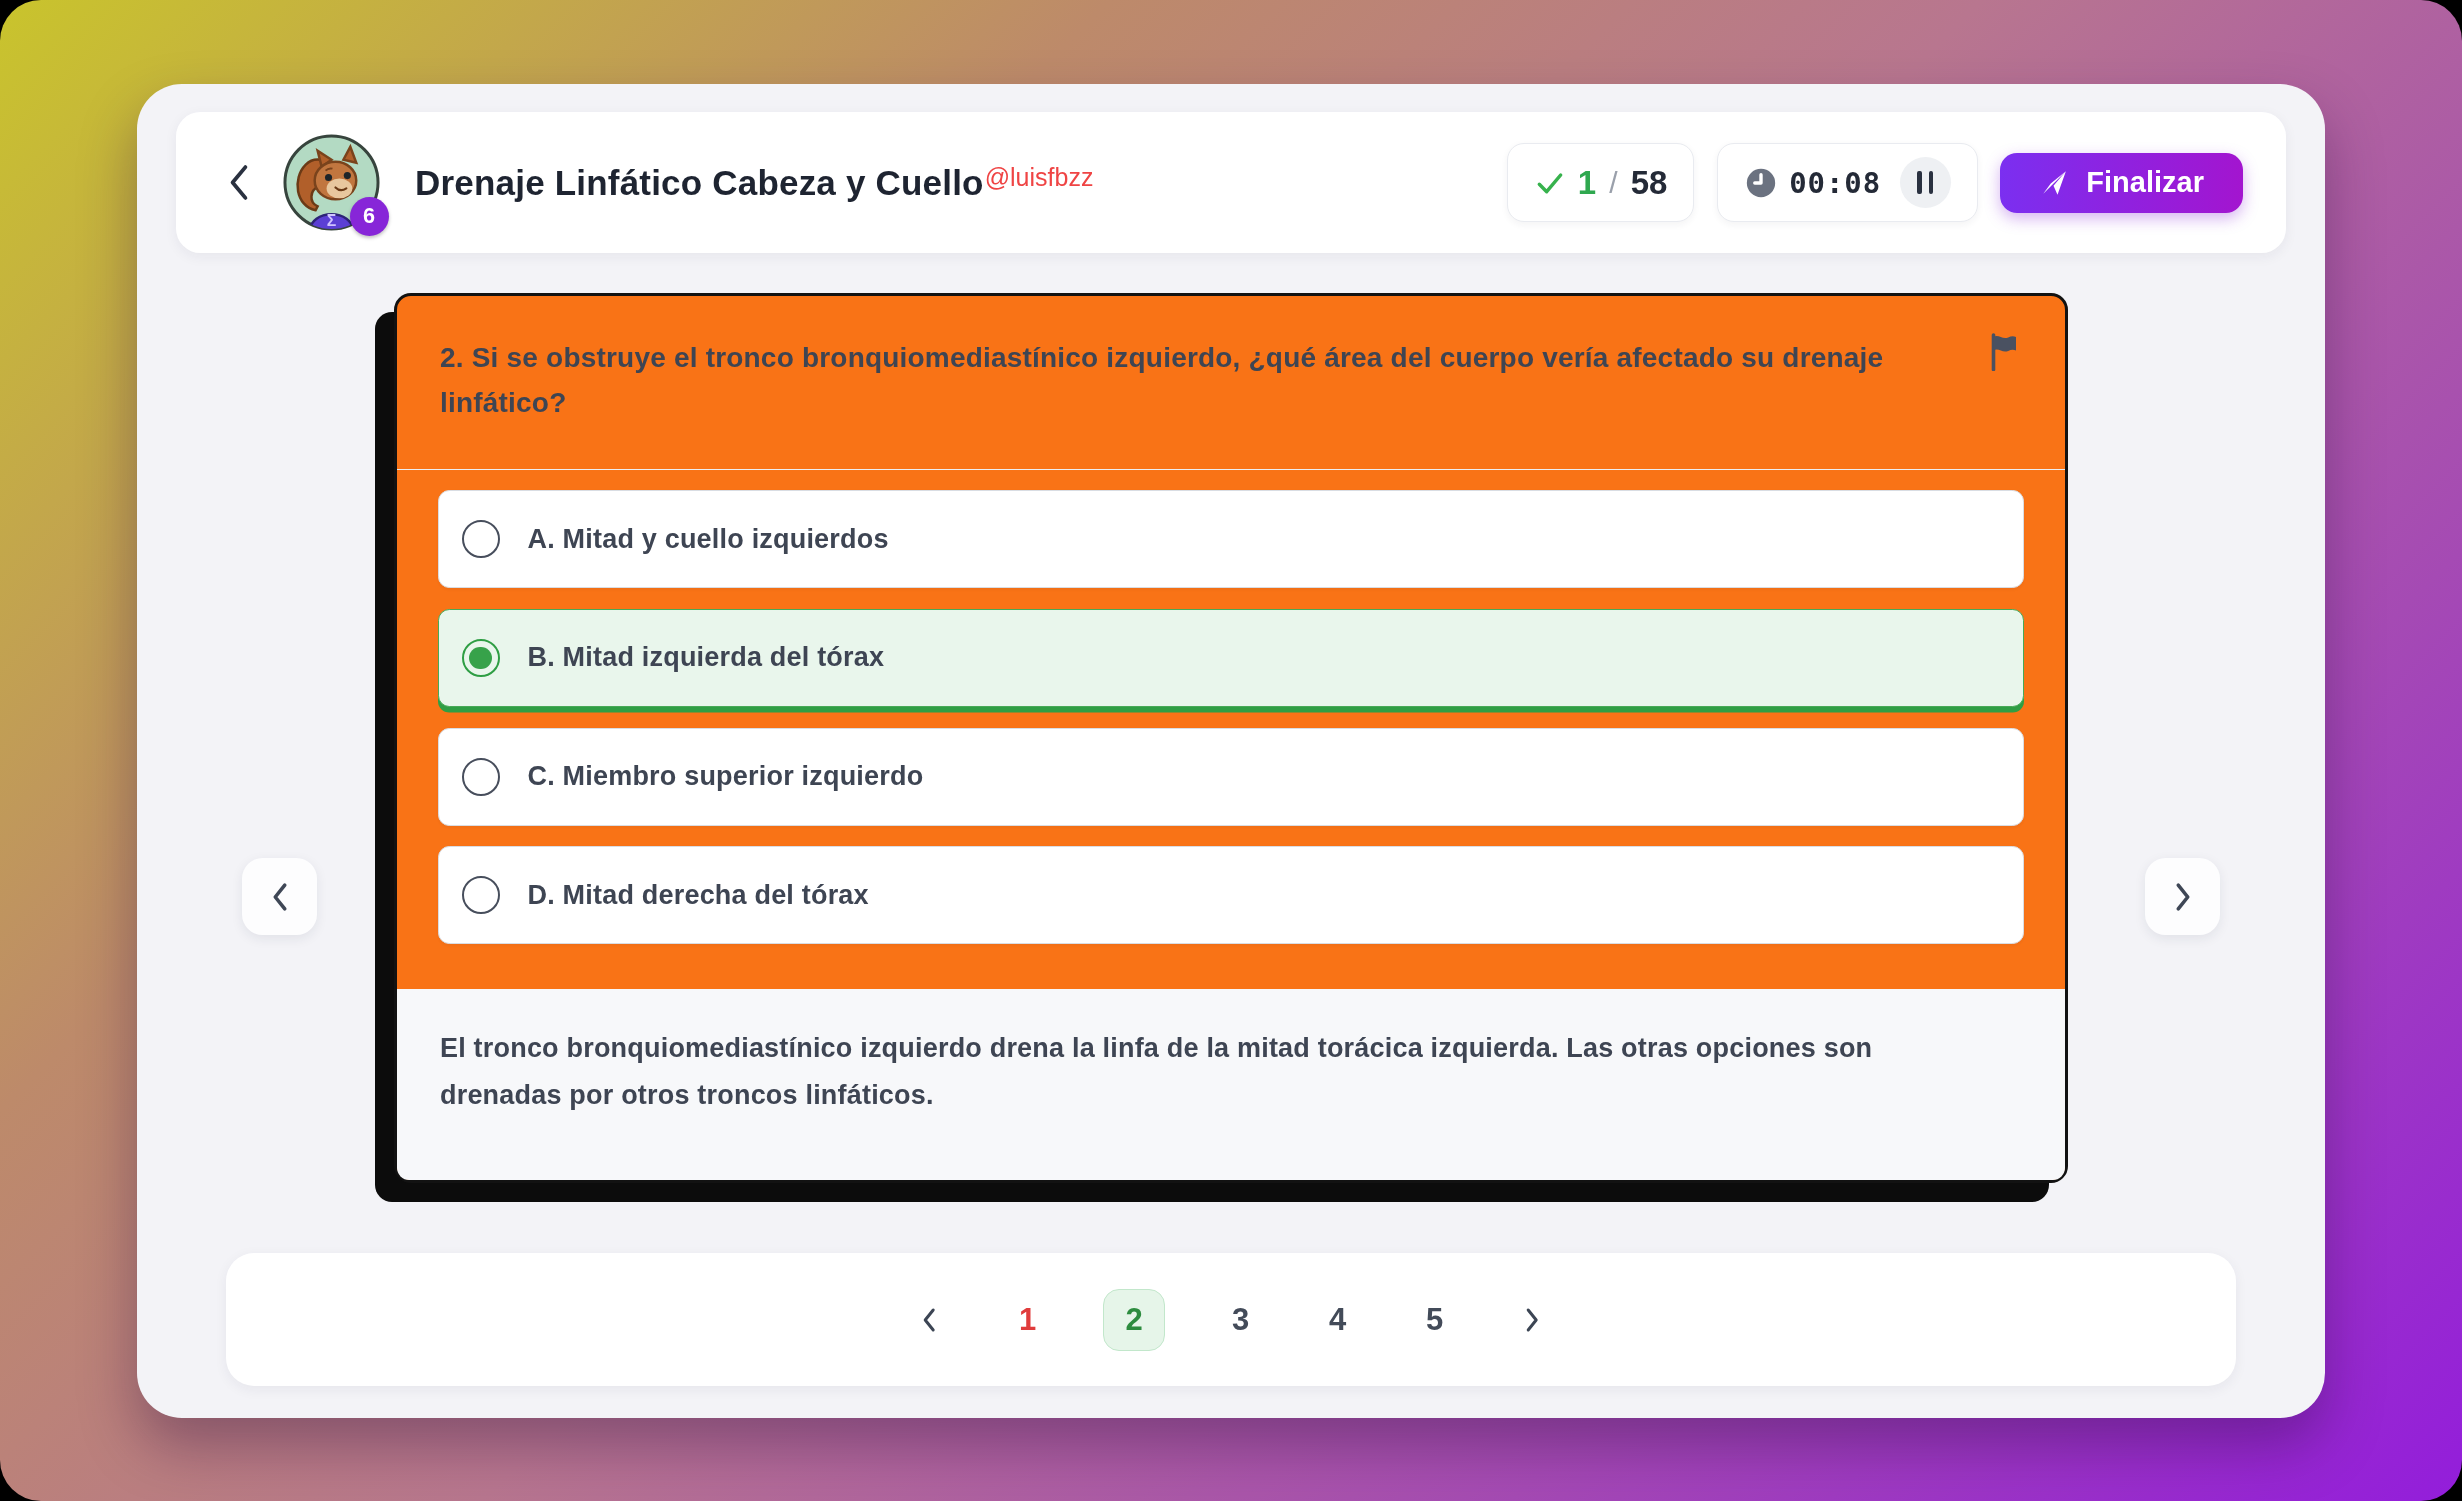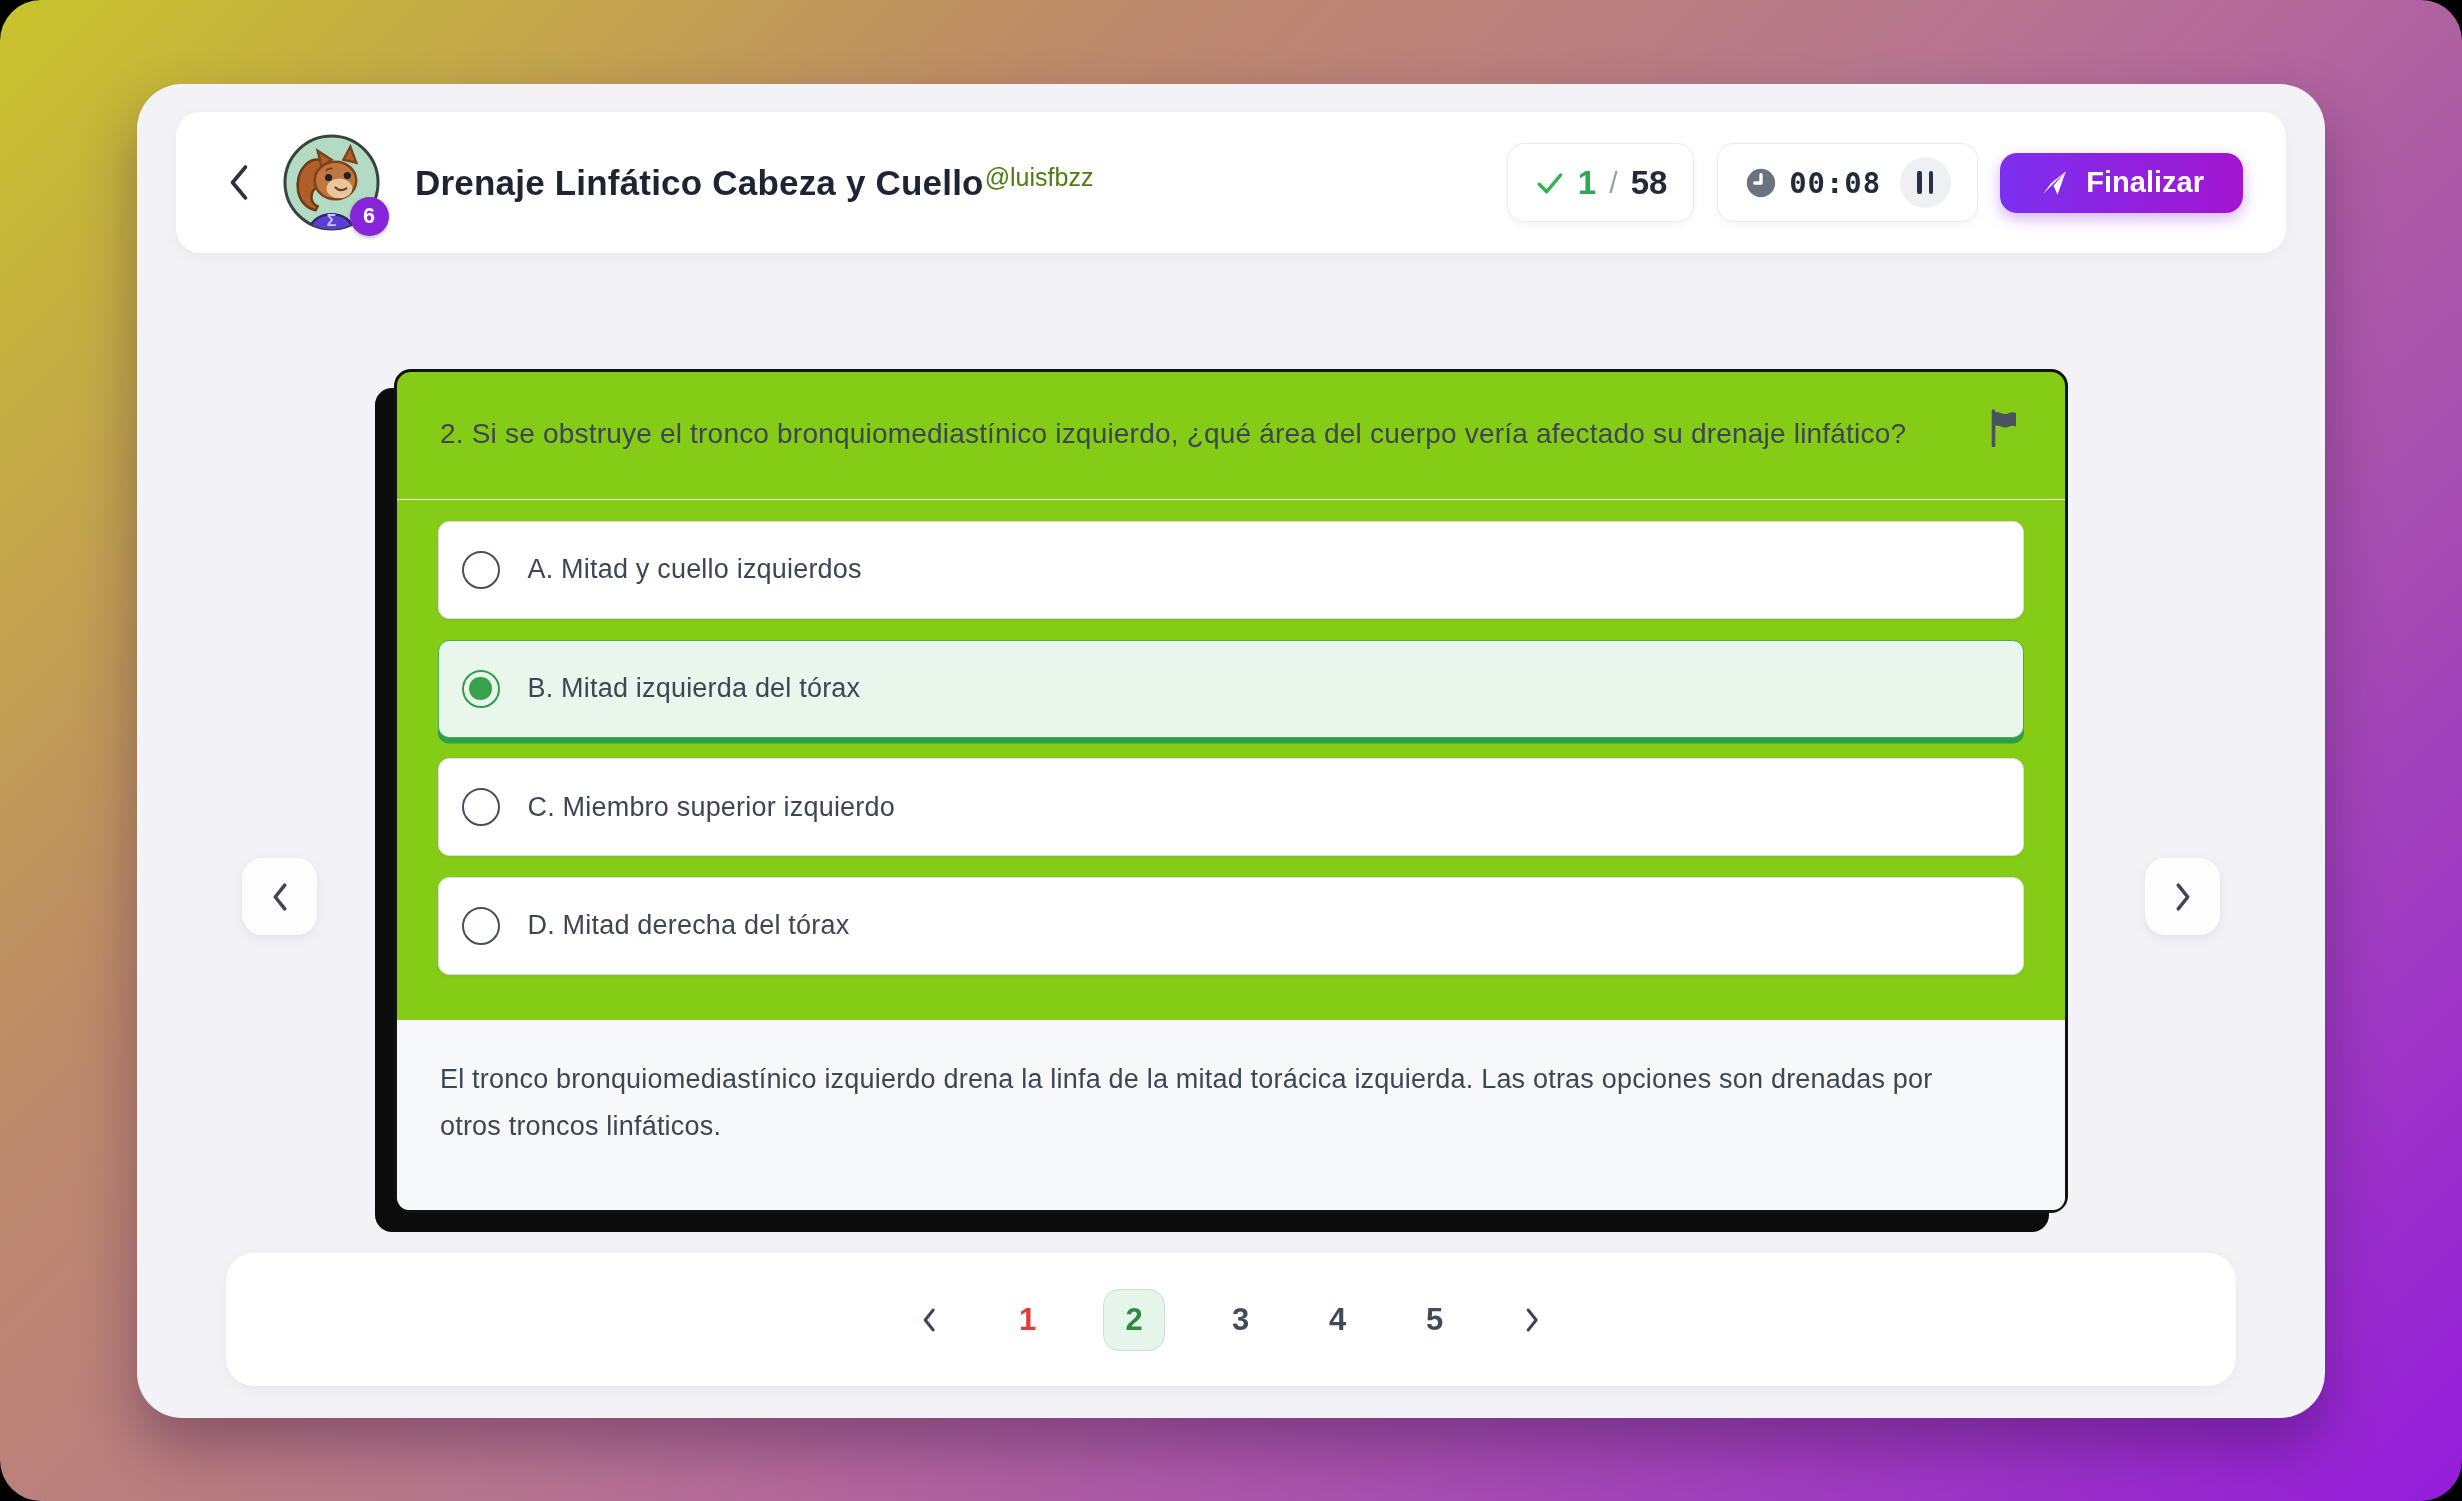--- a/index.html
+++ b/index.html
@@ -40,21 +40,21 @@
   .avatar-badge {
     position: absolute; right: -7.5px; bottom: -3.8px;
     width: 39px; height: 39px; border-radius: 50%;
     background: #8726d8;
     color: #fff; font-size: 21.6px; font-weight: bold;
     display: flex; align-items: center; justify-content: center;
     box-shadow: 0 1.9px 3.8px rgba(0,0,0,.25);
   }
   .title-block { margin-left: 34px; display: flex; flex-direction: row; gap: 1px; }
   .quiz-title { font-size: 35px; font-weight: 700; color: #1e2431; letter-spacing: 0.2px; }
-  .quiz-username { font-size: 25px; color: #4d7c0f; }
+  .quiz-username { font-size: 25px; color: #ef4444; }
   .header-right { margin-left: auto; display: flex; align-items: center; gap: 22.5px; }
   .pill {
     height: 79px; background: #fff;
     border: 1.9px solid #e9ebf0; border-radius: 17px;
     box-shadow: 0 2.8px 7.5px rgba(30,35,60,0.05);
     display: flex; align-items: center; padding: 0 26px; gap: 11.3px;
   }
   .progress-answered { color: #2fa84f; font-size: 33px; font-weight: 700; }
   .progress-sep { color: #9aa0ab; font-size: 30px; font-weight: 300; padding: 0 1.9px; }
   .progress-total { color: #242a37; font-size: 33px; font-weight: 700; }
@@ -84,26 +84,27 @@
     position: absolute; top: 605px;
     width: 75px; height: 77px;
     background: #fdfdfe; border: none; border-radius: 20.6px;
     box-shadow: 0 3.8px 11.3px rgba(30,35,60,0.08);
     display: flex; align-items: center; justify-content: center; cursor: pointer;
   }
   .side-arrow.left { left: 105px; }
   .side-arrow.right { right: 105px; }
   
   .question-card {
-    margin-top: 116px;
+    margin-top: 40px;
     width: 1674px;
-    background: #84cc16;
+    background: #f97316;
     border: 3.8px solid #121212;
     border-radius: 17px;
     box-shadow: -19px 19px 0 #0c0c0c;
+    font-weight: bold;
   }
   .q-head {
     position: relative;
     padding: 39px 113px 43px 43px;
     border-bottom: 1.9px solid #eceef1;
   }
   .q-text {
     font-size: 28px; line-height: 1.62; color: #3e4553;
     max-width: 1473px; letter-spacing: 0.2px;
   }

